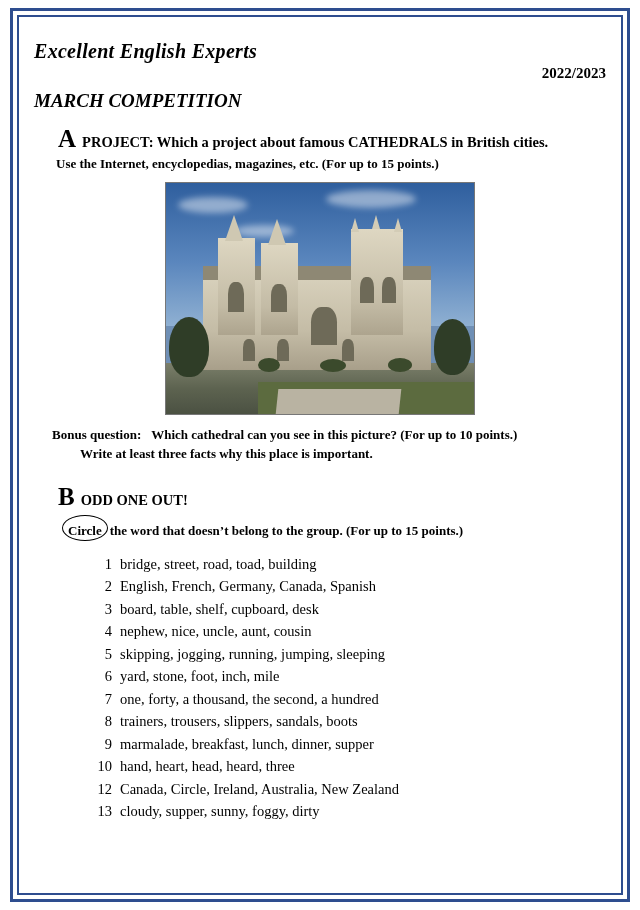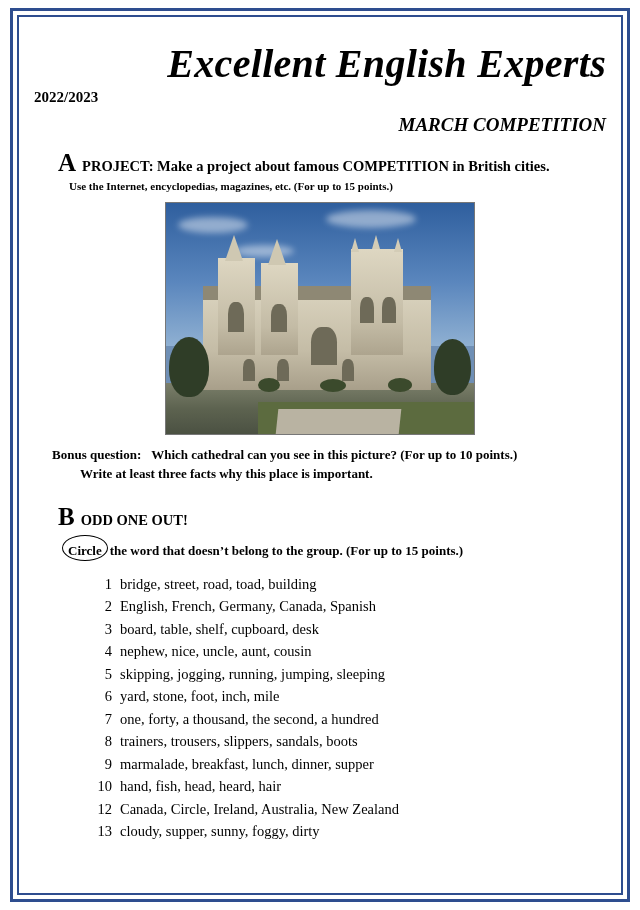--- a/index.html
+++ b/index.html
@@ -54,36 +54,36 @@
 
   .content {
     position: absolute;
     left: 34px;
     top: 32px;
     width: 572px;
     box-sizing: border-box;
   }
 
   .title {
-    text-align: right;
+    text-align: left;
     font-family: "Liberation Serif", serif;
     font-style: italic;
     font-weight: bold;
-    font-size: 40px;
+    font-size: 20px;
     letter-spacing: 0.3px;
     margin: 8px 0 2px 0;
   }
   .years {
+    text-align: right;
+    font-size: 15px;
+    font-weight: bold;
+    margin: 0 0 8px 0;
+  }
+  .subtitle {
     text-align: left;
-    font-size: 15px;
-    font-weight: bold;
-    margin: 0 0 8px 0;
-  }
-  .subtitle {
-    text-align: right;
     font-style: italic;
     font-weight: bold;
     font-size: 19px;
     margin: 0 0 14px 0;
   }
 
   .section {
     margin-top: 6px;
   }
   .sec-line {
@@ -96,23 +96,23 @@
     font-size: 25px;
     font-weight: bold;
     line-height: 1;
     font-family: "Liberation Serif", serif;
   }
   .sec-head {
     font-size: 14.5px;
     font-weight: bold;
   }
   .sec-sub {
-    margin-left: 35px;
+    margin-left: 22px;
     margin-top: 5px;
-    font-size: 11px;
+    font-size: 13px;
     font-weight: bold;
   }
 
   .photo-wrap {
     margin-top: 10px;
     display: flex;
     justify-content: center;
   }
   .photo {
     position: relative;
@@ -281,21 +281,21 @@
 
   <div class="content">
 
     <div class="title">Excellent English Experts</div>
     <div class="years">2022/2023</div>
     <div class="subtitle">MARCH COMPETITION</div>
 
     <div class="section">
       <div class="sec-line">
         <span class="sec-letter">A</span>
-        <span class="sec-head">PROJECT: Make a project about famous COMPETITION in British cities.</span>
+        <span class="sec-head">PROJECT: Which a project about famous CATHEDRALS in British cities.</span>
       </div>
       <div class="sec-sub">Use the Internet, encyclopedias, magazines, etc. (For up to 15 points.)</div>
 
       <div class="photo-wrap">
         <div class="photo">
           <div class="sky"></div>
           <div class="cloud" style="left:4%; top:6%; width:70px; height:16px;"></div>
           <div class="cloud" style="left:52%; top:3%; width:90px; height:18px;"></div>
           <div class="cloud" style="left:22%; top:18%; width:60px; height:12px;"></div>
           <div class="ground"></div>
@@ -381,21 +381,21 @@
         <div class="item">
           <span class="item-num">8</span>
           <span class="item-text">trainers, trousers, slippers, sandals, boots</span>
         </div>
         <div class="item">
           <span class="item-num">9</span>
           <span class="item-text">marmalade, breakfast, lunch, dinner, supper</span>
         </div>
         <div class="item">
           <span class="item-num">10</span>
-          <span class="item-text">hand, fish, head, heard, hair</span>
+          <span class="item-text">hand, heart, head, heard, three</span>
         </div>
         <div class="item">
           <span class="item-num">12</span>
           <span class="item-text">Canada, Circle, Ireland, Australia, New Zealand</span>
         </div>
         <div class="item">
           <span class="item-num">13</span>
           <span class="item-text">cloudy, supper, sunny, foggy, dirty</span>
         </div>
       </div>

